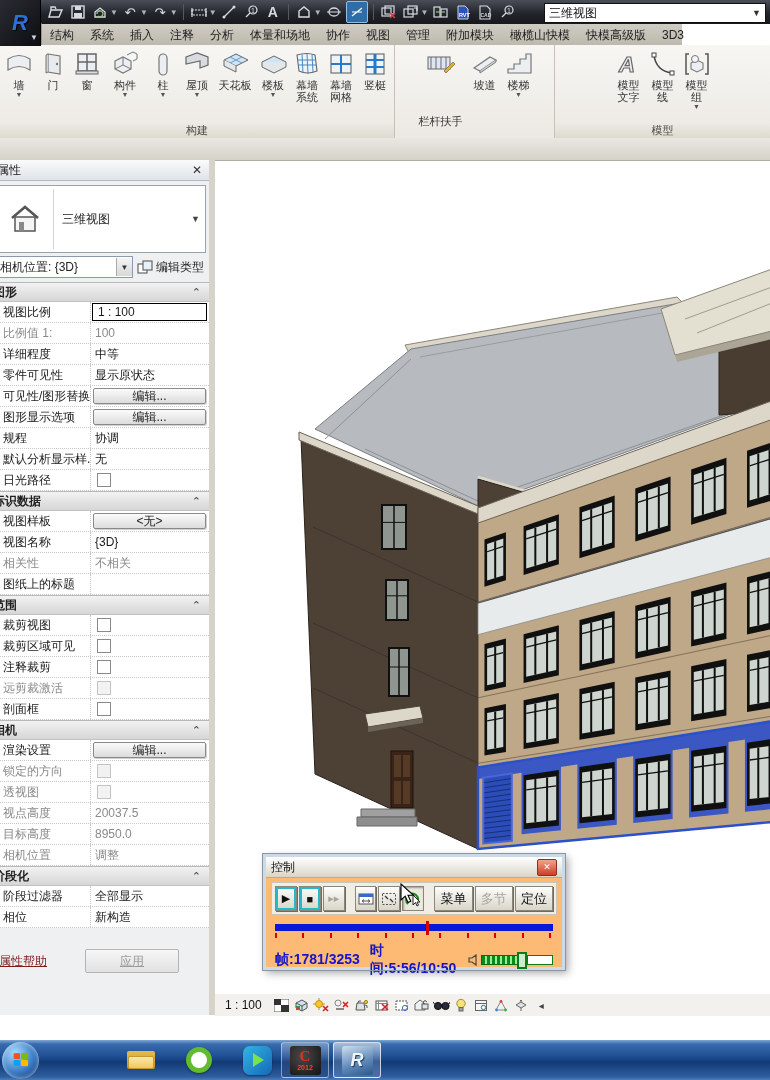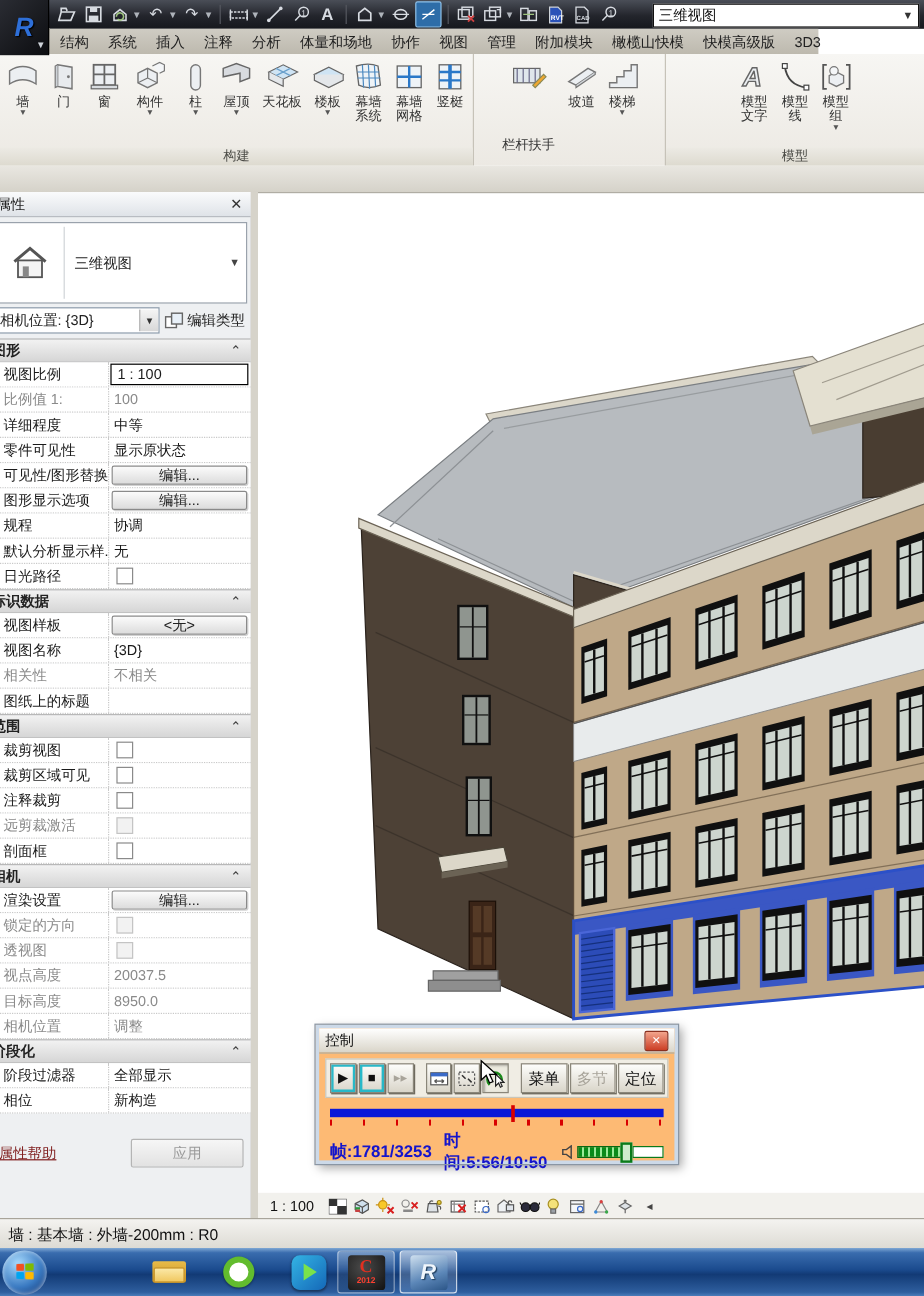--- a/index.html
+++ b/index.html
@@ -56,21 +56,21 @@
   .plabel{width:97px;padding-left:10px;box-sizing:border-box;color:#1a1a1a;white-space:nowrap;overflow:hidden;}
   .plabel.dis{color:#8a8a8a;}
   .pval{flex:1;border-left:1px dotted #c8c8c8;height:100%;display:flex;align-items:center;padding-left:4px;position:relative;color:#1a1a1a;}
   .pval.dis{color:#8a8a8a;}
   .pval .inputbox{position:absolute;left:1px;right:2px;top:1px;bottom:1px;border:1px solid #000;background:#fff;display:flex;align-items:center;padding-left:5px;}
   .pval .ebtn{position:absolute;left:2px;right:3px;top:2px;bottom:2px;background:linear-gradient(#fbfbfb,#dcdcdc);border:1px solid #8a8a8a;border-radius:2px;box-shadow:1px 1px 0 rgba(0,0,0,.18);display:flex;align-items:center;justify-content:center;color:#222;}
   .chk{width:12px;height:12px;border:1px solid #8a8a8a;background:#fff;margin-left:2px;}
   .chk.dis{border-color:#c4c4c4;background:#f2f2f2;}
   #pfoot{position:absolute;left:0;bottom:42px;width:100%;display:flex;align-items:center;padding:0 6px;box-sizing:border-box;}
   #phelp{color:#7f1d1d;text-decoration:underline;}
-  #papply{margin-left:auto;margin-right:0;width:92px;height:22px;background:linear-gradient(#f6f6f6,#e2e2e2);border:1px solid #b4b4b4;border-radius:2px;color:#9a9a9a;display:flex;align-items:center;justify-content:center;}
+  #papply{margin-left:auto;margin-right:24px;width:92px;height:22px;background:linear-gradient(#f6f6f6,#e2e2e2);border:1px solid #b4b4b4;border-radius:2px;color:#9a9a9a;display:flex;align-items:center;justify-content:center;text-decoration:underline;}
   #pdivider{position:absolute;left:209px;top:160px;width:6px;height:855px;background:#d6d3ca;border-right:1px solid #a8a49a;}
   
   #canvas{position:absolute;left:215px;top:160px;width:555px;height:855px;background:#fff;border-top:1px solid #b0ada4;overflow:hidden;}
   #bldg{position:absolute;left:0;top:0;}
   
   #ctl{position:absolute;left:48px;top:693px;width:296px;height:110px;background:#fdba74;border:3px solid #ccd9e8;outline:1px solid #8a96a4;box-shadow:3px 3px 8px rgba(0,0,0,.35);z-index:5;}
   #ctl-title{height:20px;display:flex;align-items:center;background:linear-gradient(#ffffff,#d9d5c9);border-bottom:1px solid #b0aca0;padding:0 5px;font-size:12px;color:#111;}
   #ctl-close{margin-left:auto;width:18px;height:15px;background:linear-gradient(#f2a48c,#cc3f26);border:1px solid #8a3020;color:#fff;font-size:9px;font-weight:bold;display:flex;align-items:center;justify-content:center;border-radius:2px;}
   #ctl-toolbar{margin:4px 5px 0;padding:3px 3px;display:flex;align-items:center;gap:2px;border:1px solid #c9c5b8;background:#f0ede4;}
   .tbtn{width:25px;height:25px;background:linear-gradient(#fdfdfb,#d9d5c9);border:1px solid #8a867a;box-shadow:1px 1px 0 #6f6b5f;display:flex;align-items:center;justify-content:center;font-size:11px;color:#111;box-sizing:border-box;}
@@ -970,23 +970,20 @@
       <span class="vicon">
           <svg width="14" height="13">
             <path d="M2,6 L7,3 L12,6 L7,9 Z" fill="#dde2e6" stroke="#666"></path>
             <path d="M7,9 L7,12 M7,1 L7,3 M7,1 L5.8,2.2 M7,1 L8.2,2.2" stroke="#666"></path>
           </svg>
         </span>
       <span class="vicon" style="color:#444;font-size:10px;">◂</span>
     </div>
   </div>
 
-  <div id="statusbar">
-    <span id="statustext">墙 : 基本墙 : 外墙-200mm : R0</span>
-  </div>
 
   <div id="taskbar">
     <div id="orb">
       <div id="flag">
         <span style="background:#f25022;"></span>
           <span style="background:#7fba00;"></span>
           <span style="background:#00a4ef;"></span>
           <span style="background:#ffb900;"></span>
       </div>
     </div>

